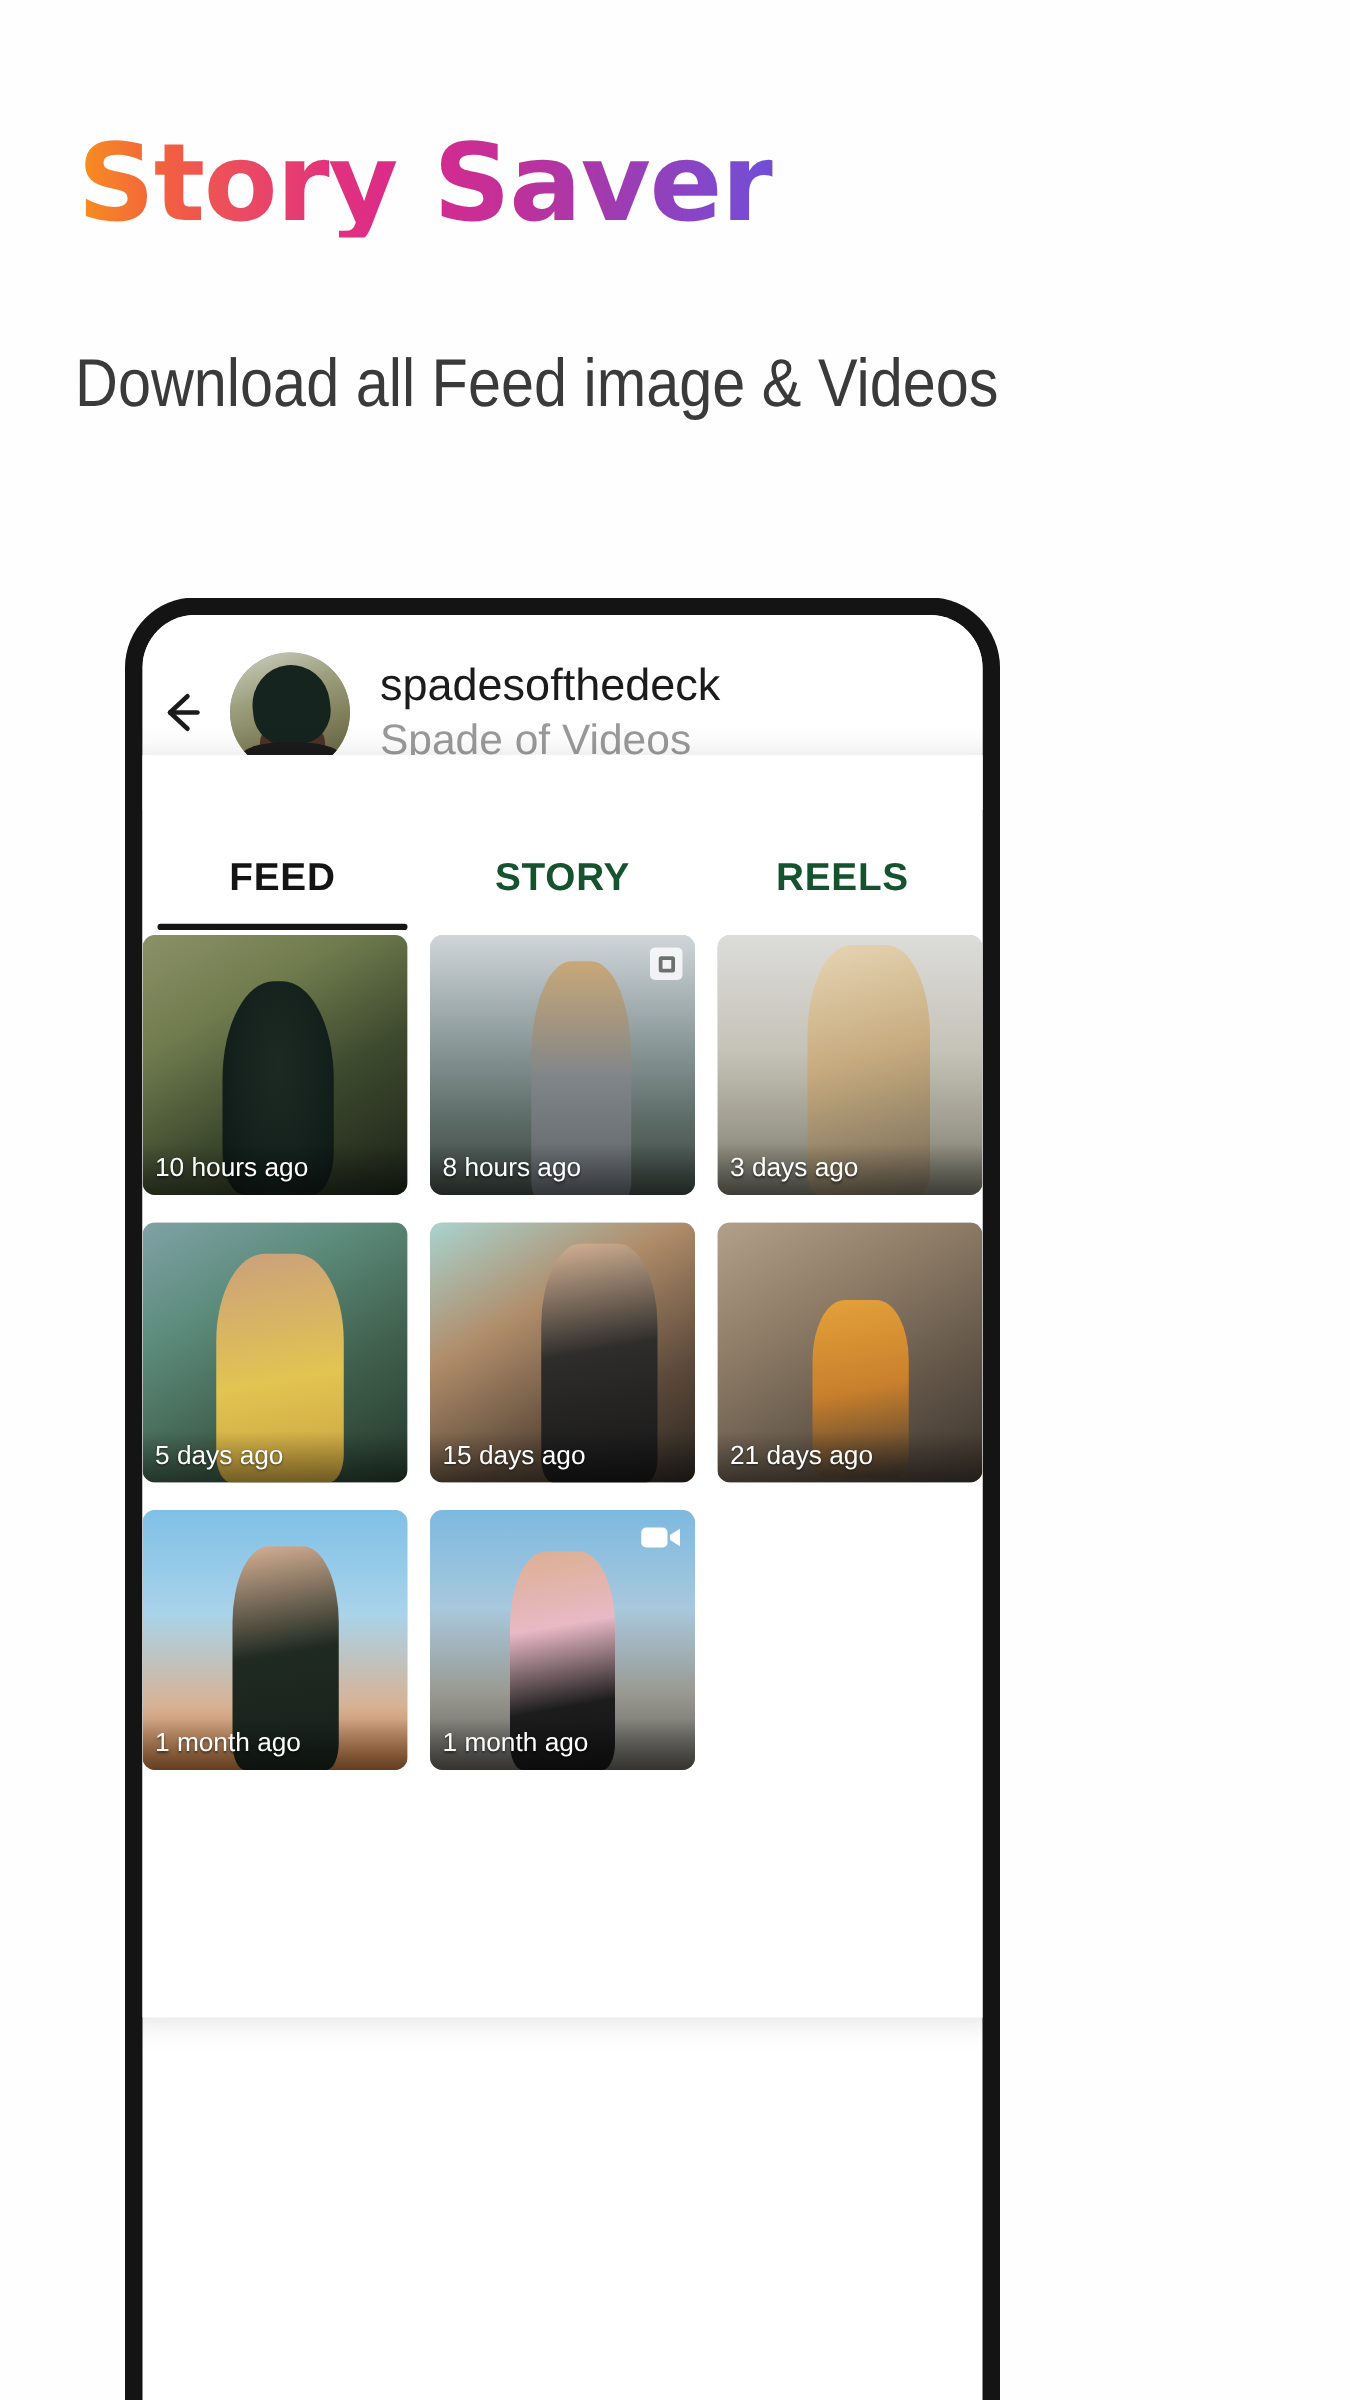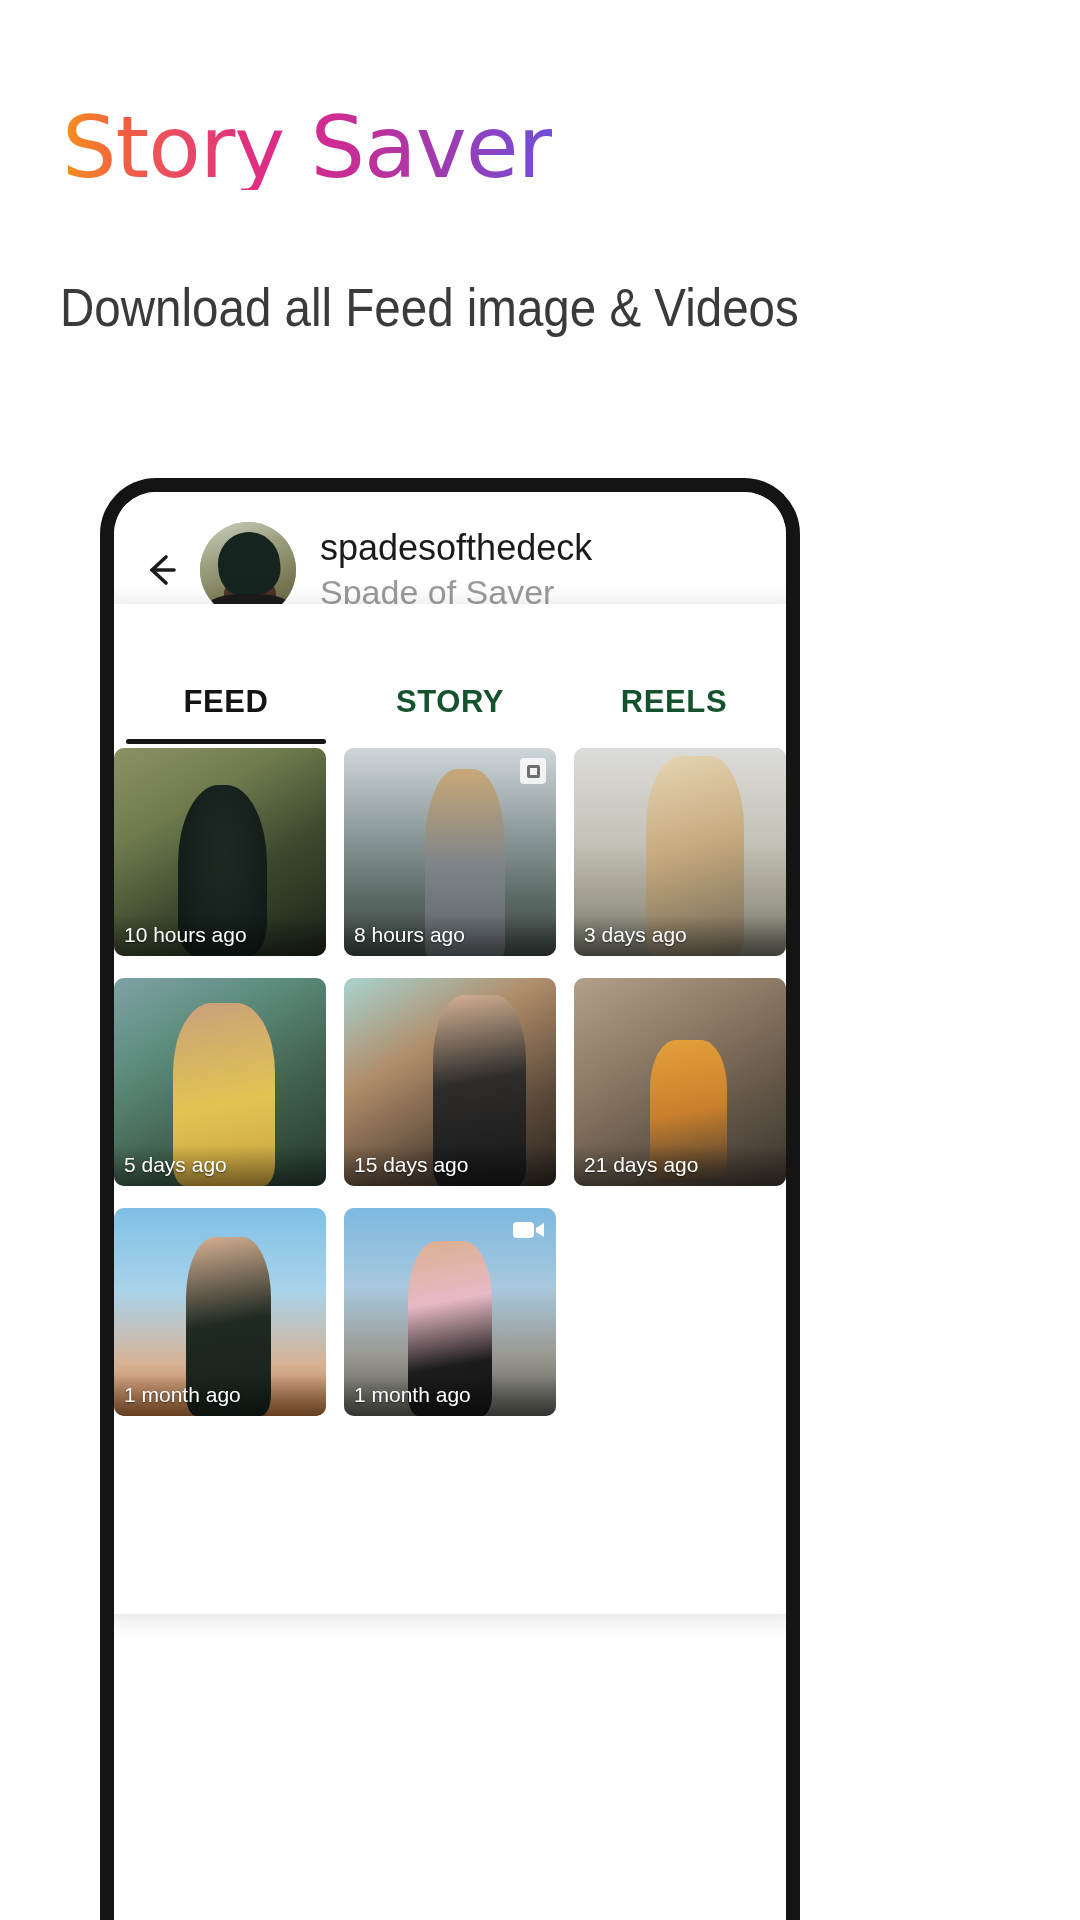--- a/index.html
+++ b/index.html
@@ -16,21 +16,21 @@
     height: 1920px;
     background: #fefefe;
   }
 
   
   .promo-title {
     position: absolute;
     left: 62px;
     top: 104px;
     font-size: 86px;
-    font-weight: 400;
+    font-weight: 700;
     letter-spacing: -1px;
     line-height: 1.0;
     font-family: "DejaVu Sans", sans-serif;
     background: linear-gradient(90deg,
         #f7901e 0%,
         #f2613f 12%,
         #ea4a63 24%,
         #e0307f 38%,
         #d62a8f 50%,
         #c13098 62%,
@@ -72,21 +72,21 @@
 
   
   .app-header {
     position: absolute;
     left: 0;
     top: 0;
     width: 748px;
     height: 156px;
     display: flex;
     align-items: center;
-    padding: 0 26px 0 24px;
+    padding: 0 26px 0 8px;
     background: #ffffff;
   }
   .back-icon {
     width: 46px;
     height: 46px;
     flex: 0 0 46px;
     display: flex;
     align-items: center;
     justify-content: center;
   }
@@ -306,21 +306,21 @@
       <div class="avatar">
         <div class="sky"></div>
         <div class="hair"></div>
         <div class="face"></div>
         <div class="hood"></div>
         <div class="body"></div>
       </div>
 
       <div class="titles">
         <div class="acct-name">spadesofthedeck</div>
-        <div class="acct-full">Spade of Saver</div>
+        <div class="acct-full">Spade of Videos</div>
       </div>
 
       <div class="download-icon">
         <svg width="54" height="54" viewBox="0 0 54 54" aria-hidden="true">
           <path d="M22 8 H32 V24 H41 L27 38 L13 24 H22 Z" fill="none" stroke="#141414" stroke-width="3.4" stroke-linejoin="round" stroke-linecap="round"></path>
           <rect x="13" y="42" width="28" height="4.6" rx="2.3" fill="#141414"></rect>
         </svg>
       </div>
     </div>
 

